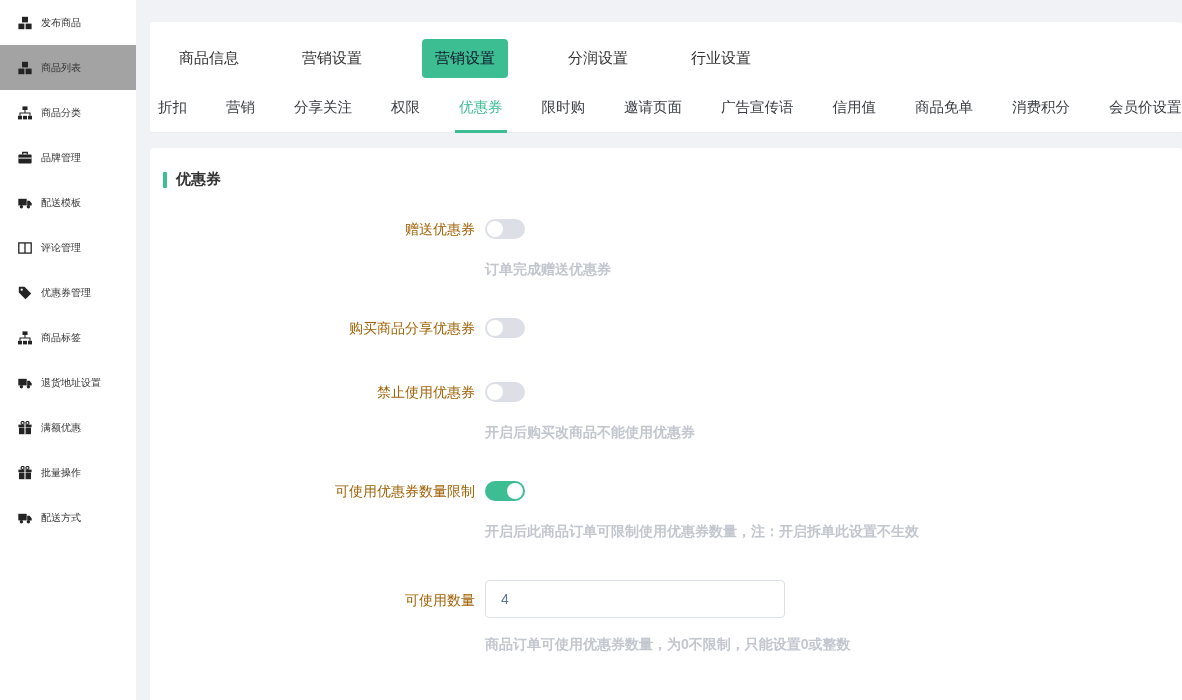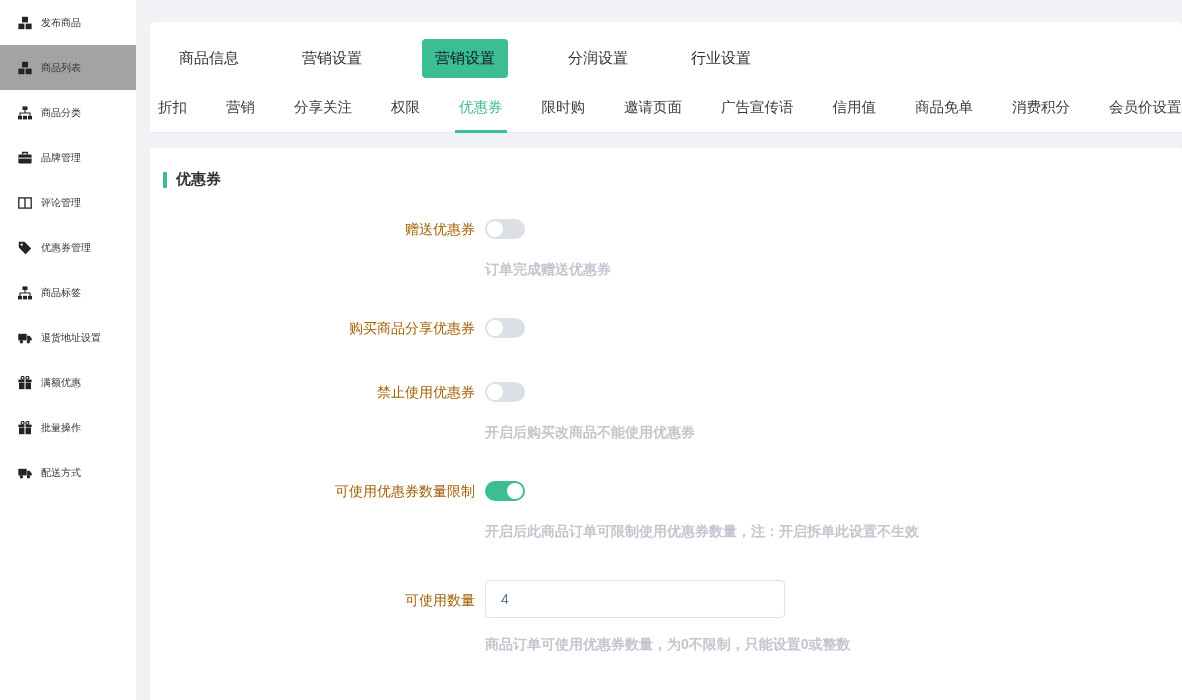--- a/index.html
+++ b/index.html
@@ -134,20 +134,31 @@
     <span class="icn">
         <svg viewBox="0 0 14 14">
           <path d="M4.7 3.4 v-1.9 h4.6 v1.9" fill="none" stroke="#232323" stroke-width="1.3"></path>
           <rect x="0.4" y="3.4" width="13.2" height="9.2" rx="1"></rect>
           <path d="M0.4 7.1 h13.2" stroke="#fff" stroke-width="1"></path>
         </svg>
       </span>
     <span>品牌管理</span>
   </div>
 
+  <div class="side-item">
+    <span class="icn">
+        <svg viewBox="0 0 14 14">
+          <rect x="0.3" y="2.8" width="8.4" height="6.6"></rect>
+          <path d="M9.2 4.8 h2.4 l2.1 2.6 v2 h-4.5 z"></path>
+          <circle cx="3.4" cy="10.7" r="1.7"></circle>
+          <circle cx="10.4" cy="10.7" r="1.7"></circle>
+        </svg>
+      </span>
+    <span>配送模板</span>
+  </div>
 
   <div class="side-item">
     <span class="icn">
         <svg viewBox="0 0 14 14">
           <rect x="0.8" y="1.9" width="12.4" height="10.2" fill="none" stroke="#232323" stroke-width="1.3"></rect>
           <path d="M7 1.9 v10.2" fill="none" stroke="#232323" stroke-width="1.3"></path>
         </svg>
       </span>
     <span>评论管理</span>
   </div>

